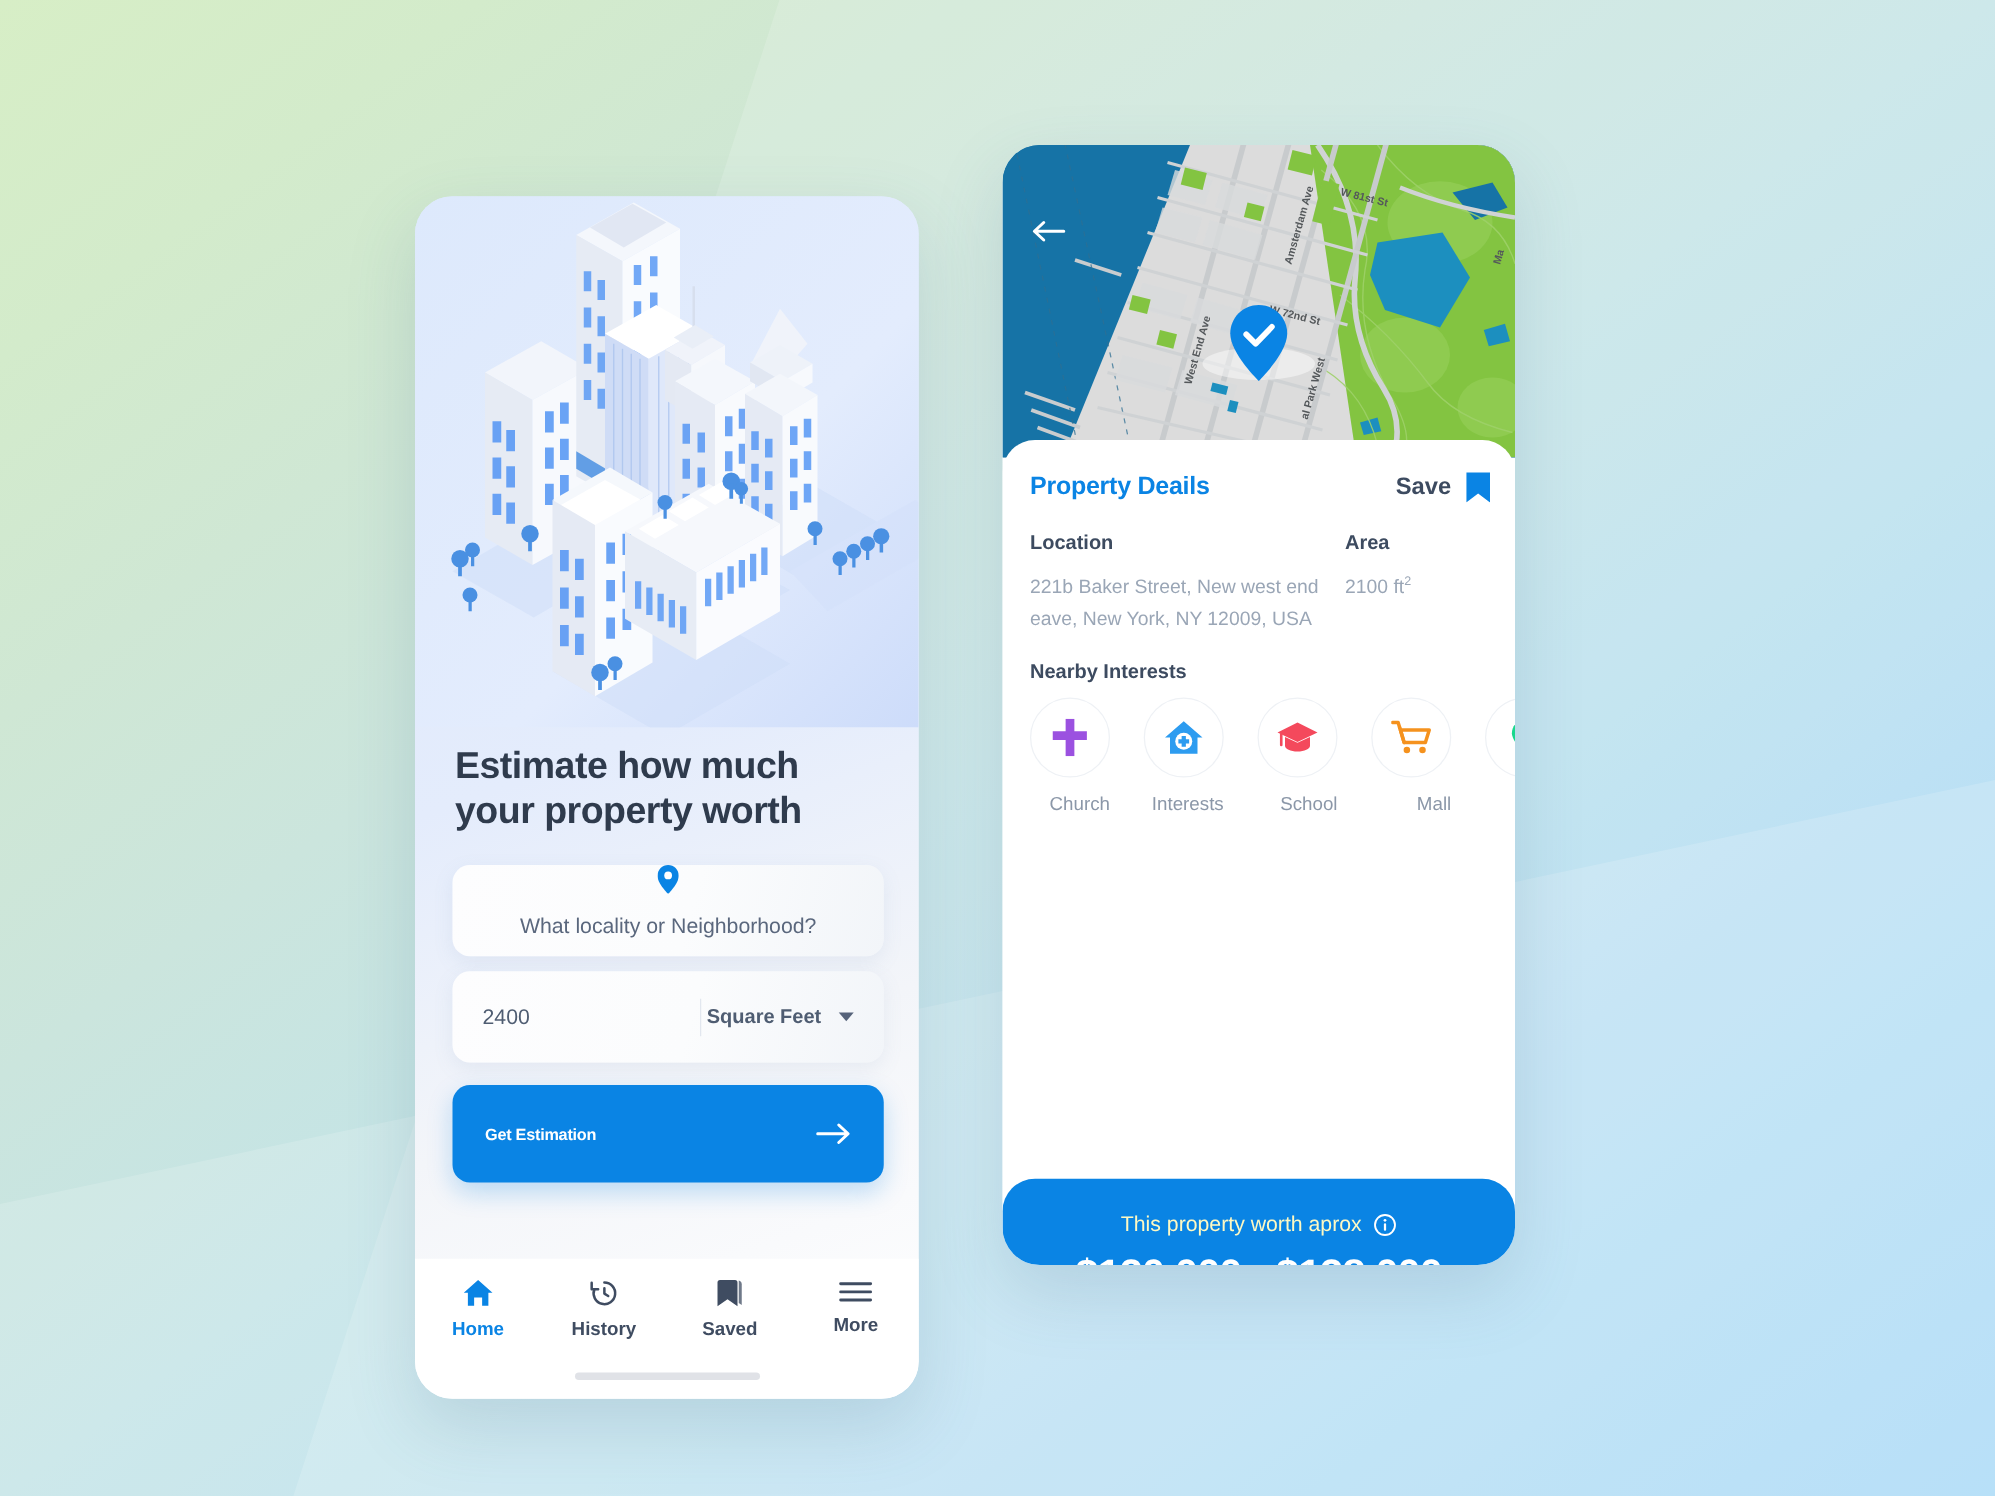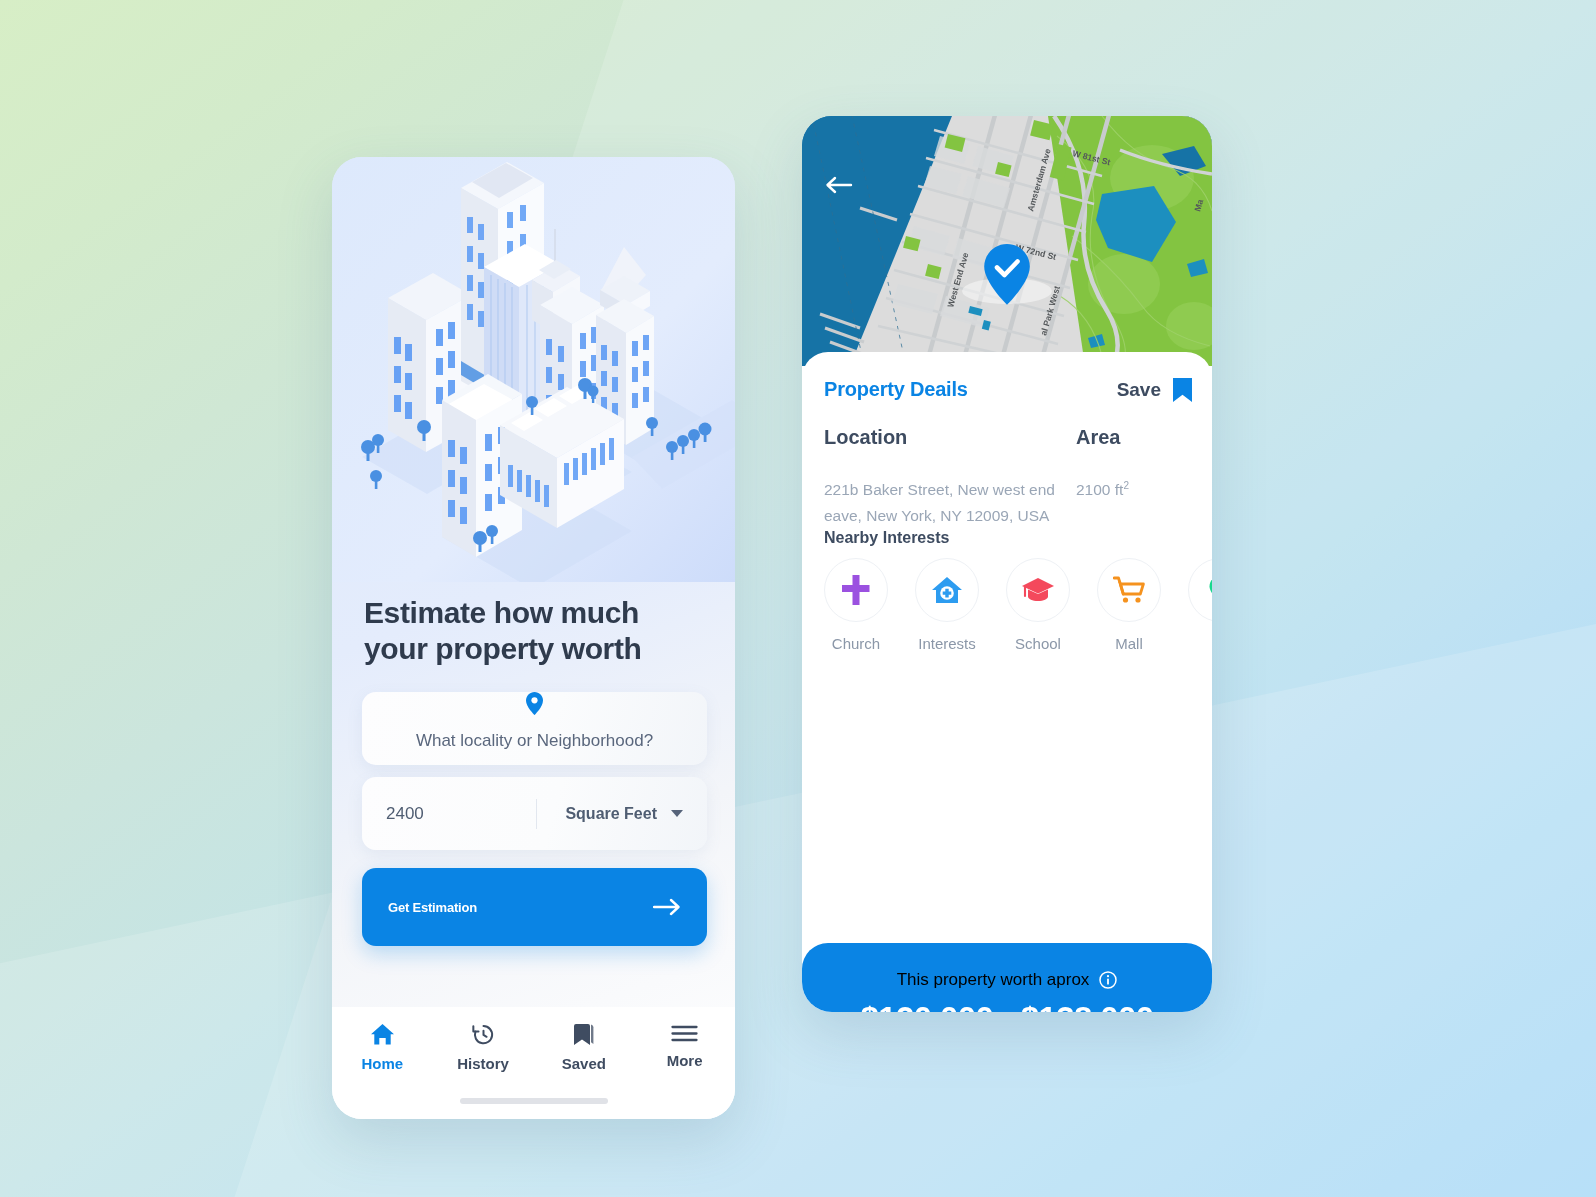--- a/index.html
+++ b/index.html
@@ -73,21 +73,21 @@
     display: flex; align-items: center;
   }
   #field-locality { top: 535px; padding: 0 22px; gap: 16px; flex-direction: column; }
   #field-area { top: 620px; padding: 0 24px; justify-content: space-between; }
   .field-ph {
     font-size: 17px; color: #5a677d; font-weight: 500;
   }
   .field-val { font-size: 17px; color: #4f5d72; font-weight: 500; }
   .unit-wrap {
     display: flex; align-items: center; gap: 14px;
-    border-left: 1.5px solid #e2e7ef; padding-left: 28px; height: 30px;
+    border-left: 1.5px solid #e2e7ef; padding-left: 4px; height: 30px;
   }
   .unit-label { font-size: 16px; color: #4f5d72; font-weight: 600; }
   .caret {
     width: 0; height: 0;
     border-left: 6px solid transparent;
     border-right: 6px solid transparent;
     border-top: 7px solid #56637a;
   }
   #cta-get {
     position: absolute; left: 30px; top: 711px;
@@ -139,52 +139,52 @@
     position: absolute; left: 22px; top: 25px; right: 20px;
     display: flex; align-items: center; justify-content: space-between;
   }
   .sheet-title { font-size: 20px; font-weight: 700; color: #0a84e4; letter-spacing: -0.2px; }
   .save-wrap { display: flex; align-items: center; gap: 12px; cursor: pointer; }
   .save-lbl { font-size: 19px; font-weight: 700; color: #3d4b60; }
 
   .meta { position: absolute; left: 22px; top: 74px; right: 20px; display: flex; }
   .meta-loc { width: 252px; }
   .meta-area { flex: 1; }
-  .meta-h { font-size: 20px; font-weight: 600; color: #3d4b60; margin-bottom: 28px; }
+  .meta-h { font-size: 16px; font-weight: 600; color: #3d4b60; margin-bottom: 13px; }
   .meta-v { font-size: 15.5px; color: #9aa6b6; line-height: 1.65; }
   .sup { font-size: 10px; vertical-align: super; }
 
   .nearby-h {
     position: absolute; left: 22px; top: 177px;
     font-size: 16px; font-weight: 600; color: #3d4b60;
   }
   .poi-row {
     position: absolute; left: 22px; top: 206px;
     display: flex; gap: 27px;
   }
-  .poi { display: flex; flex-direction: column; align-items: center; gap: 13px; cursor: pointer; }
+  .poi { display: flex; flex-direction: column; align-items: flex-end; gap: 13px; cursor: pointer; }
   .poi-circle {
     width: 64px; height: 64px; border-radius: 50%;
     border: 1.5px solid #eef1f5; background: #fff;
     display: flex; align-items: center; justify-content: center;
   }
   .poi-lbl { font-size: 15px; color: #8b97a8; font-weight: 500; }
 
   .est-card {
     position: absolute; left: 0; top: 591px;
     width: 410px; height: 305px;
     background: #0a84e4;
     border-radius: 26px 26px 30px 30px;
     text-align: center;
   }
   .est-top {
     display: flex; align-items: center; justify-content: center; gap: 10px;
     padding-top: 27px;
   }
-  .est-top-lbl { font-size: 17px; color: #000000; font-weight: 500; }
+  .est-top-lbl { font-size: 17px; color: #fef9c3; font-weight: 500; }
   .est-price {
     font-size: 33px; font-weight: 800; color: #ffffff;
     letter-spacing: -0.6px; margin-top: 10px;
   }
 </style>
 </head>
 <body>
 
 <div id="stage">
   <div class="band-a"></div>

